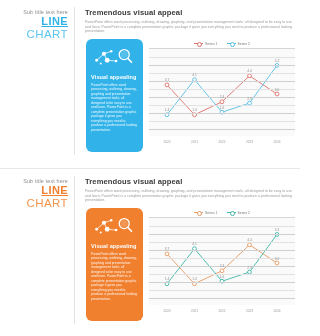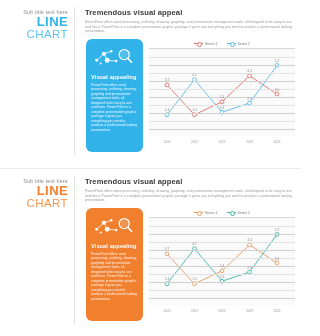--- a/index.html
+++ b/index.html
@@ -4,21 +4,21 @@
 <style>
   * { box-sizing: border-box; margin:0; padding:0; }
   html,body { width:300px; height:336px; background:#ffffff;
     font-family:"Liberation Sans", sans-serif; overflow:hidden; }
   .slide { position:relative; width:300px; height:168px; background:#fff; overflow:hidden; }
   .slide + .slide { border-top:1px solid #e8e8e8; }
 
   
   .title-block { position:absolute; left:0; top:8px; width:74px; text-align:right; padding-right:6px; }
   .subtitle { font-size:5.4px; color:#8d8d8d; letter-spacing:.15px; line-height:8px; }
-  .line-word { font-size:13px; font-weight:bold; line-height:11.5px; letter-spacing:.4px; }
+  .line-word { font-size:11px; font-weight:bold; line-height:11.5px; letter-spacing:.4px;text-decoration:underline; }
   .chart-word { font-size:11.5px; font-weight:300; line-height:12.5px; letter-spacing:.4px; }
   .divider { position:absolute; left:74px; top:7px; width:1px; height:148px; background:#e3e3e3; }
 
   
   .head { position:absolute; left:85px; top:8px; width:207px; }
   .head-title { font-size:7.6px; font-weight:bold; color:#3b3b3b; letter-spacing:.1px; }
   .head-body { margin-top:3px; font-size:3.5px; line-height:4.6px; color:#9a9a9a; text-align:justify; }
 
   
   .card { position:absolute; left:86px; top:39px; width:57px; height:113px; border-radius:6px; padding:5px 5px 0 5px; }

